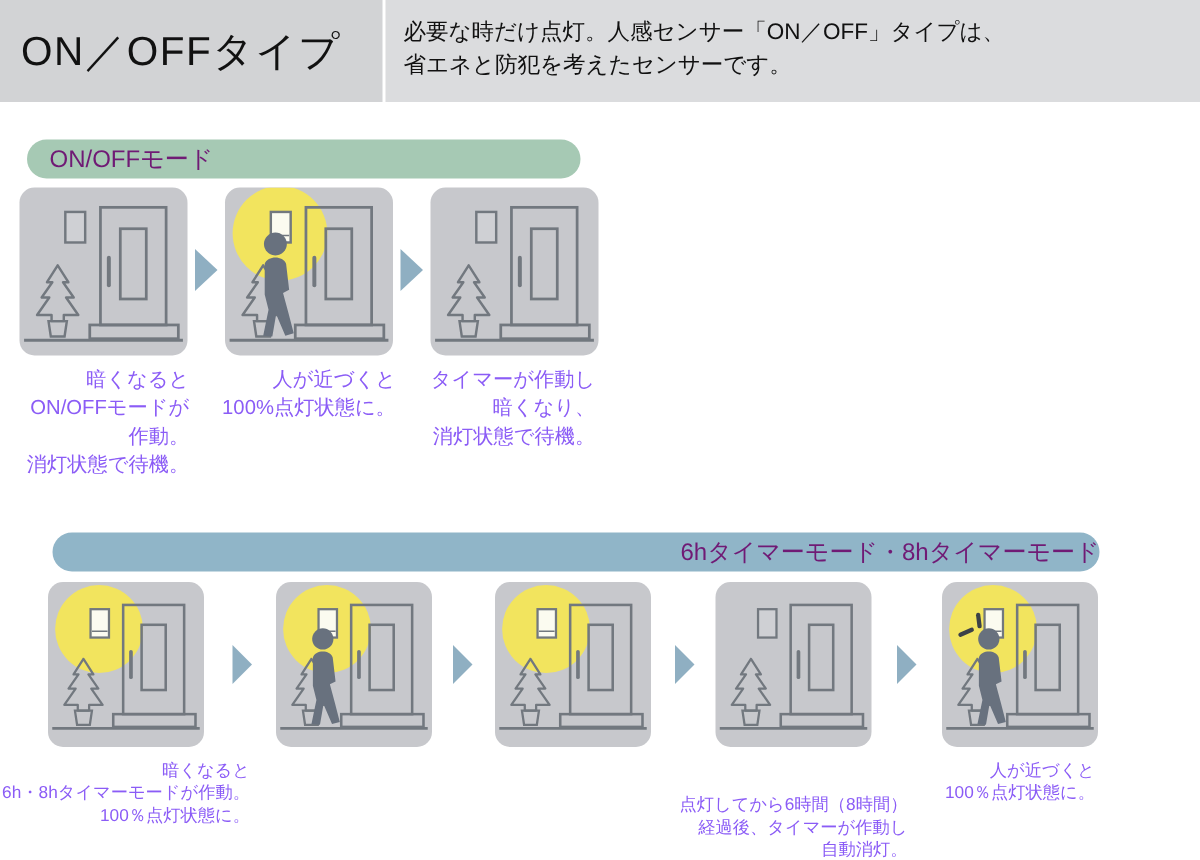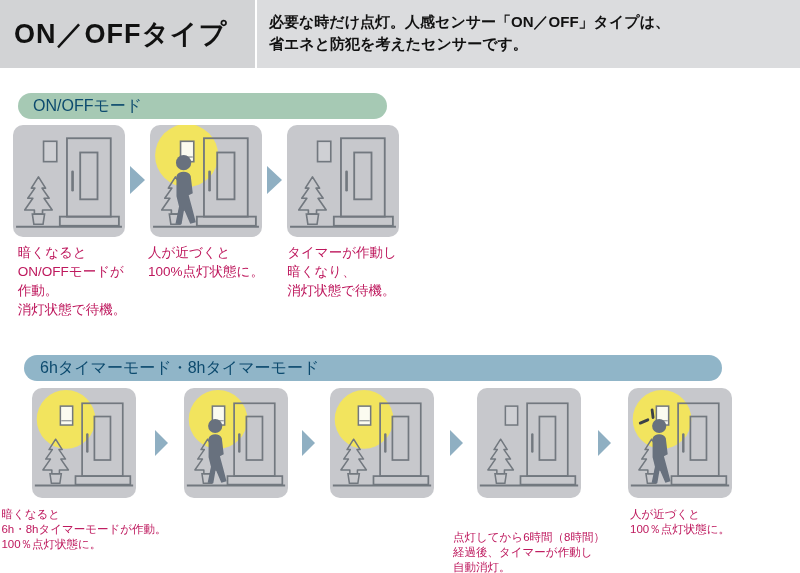--- a/index.html
+++ b/index.html
@@ -5,45 +5,45 @@
   html,body{margin:0;padding:0;background:#ffffff;}
   .canvas{
     position:relative;width:800px;height:573px;background:#ffffff;
     font-family:"Liberation Sans",sans-serif;color:#111;overflow:hidden;
   }
   .title-box{
     position:absolute;left:0;top:0;width:255px;height:68px;
     background:var(--title-bg,#d2d3d5);
     display:flex;align-items:center;padding-left:14px;box-sizing:border-box;
   }
-  .title-box .title{font-size:27px;font-weight:bold;letter-spacing:1px;}
+  .title-box .title{font-size:27px;font-weight:normal;letter-spacing:1px;}
   .desc-box{
     position:absolute;left:257px;top:0;width:543px;height:68px;
     background:var(--desc-bg,#dbdcde);box-sizing:border-box;padding:11px 0 0 12px;
   }
-  .desc-box p{margin:0;font-size:15px;font-weight:bold;line-height:22px;white-space:pre-line;}
+  .desc-box p{margin:0;font-size:15px;font-weight:normal;line-height:22px;white-space:pre-line;}
   .band{
     position:absolute;height:26px;border-radius:13px;display:flex;align-items:center;
-    box-sizing:border-box;font-size:16px;color:#0c4a6e;
+    box-sizing:border-box;font-size:16px;color:#701a75;
   }
   .band1{left:18px;top:93px;width:369px;padding-left:15px;background:var(--band1,#a6c9b4);}
-  .band2{left:24px;top:355px;width:698px;padding-left:16px;background:var(--band2,#90b5c8);}
+  .band2{left:35px;top:355px;width:698px;padding-left:16px;background:var(--band2,#90b5c8);justify-content:flex-end;}
   .panel{
     position:absolute;background:var(--panel-bg,#c7c8cc);border-radius:10px;overflow:hidden;
   }
   .panel svg{position:absolute;left:0;top:0;width:100%;height:100%;display:block;}
   .arrow{
     position:absolute;width:0;height:0;
     border-top:14px solid transparent;border-bottom:14px solid transparent;
     border-left:15px solid var(--arrow,#8fafc2);
   }
   .arrow.sm{border-top-width:13px;border-bottom-width:13px;border-left-width:13px;}
   .caption{
-    position:absolute;transform:translateX(-50%);text-align:left;
-    white-space:pre-line;color:#be185d;
+    position:absolute;transform:translateX(-50%);text-align:right;
+    white-space:pre-line;color:#8b5cf6;
   }
   .cap-lg{font-size:13.5px;line-height:19px;}
   .cap-sm{font-size:11.5px;line-height:15px;}
 </style>
 </head>
 <body>
 
 <div class="canvas" style="--title-bg: #d2d3d5; --desc-bg: #dbdcde; --band1: #a6c9b4; --band2: #90b5c8; --panel-bg: #c7c8cc; --arrow: #8fafc2; color: rgb(17, 17, 17);">
 
   <div class="title-box">

